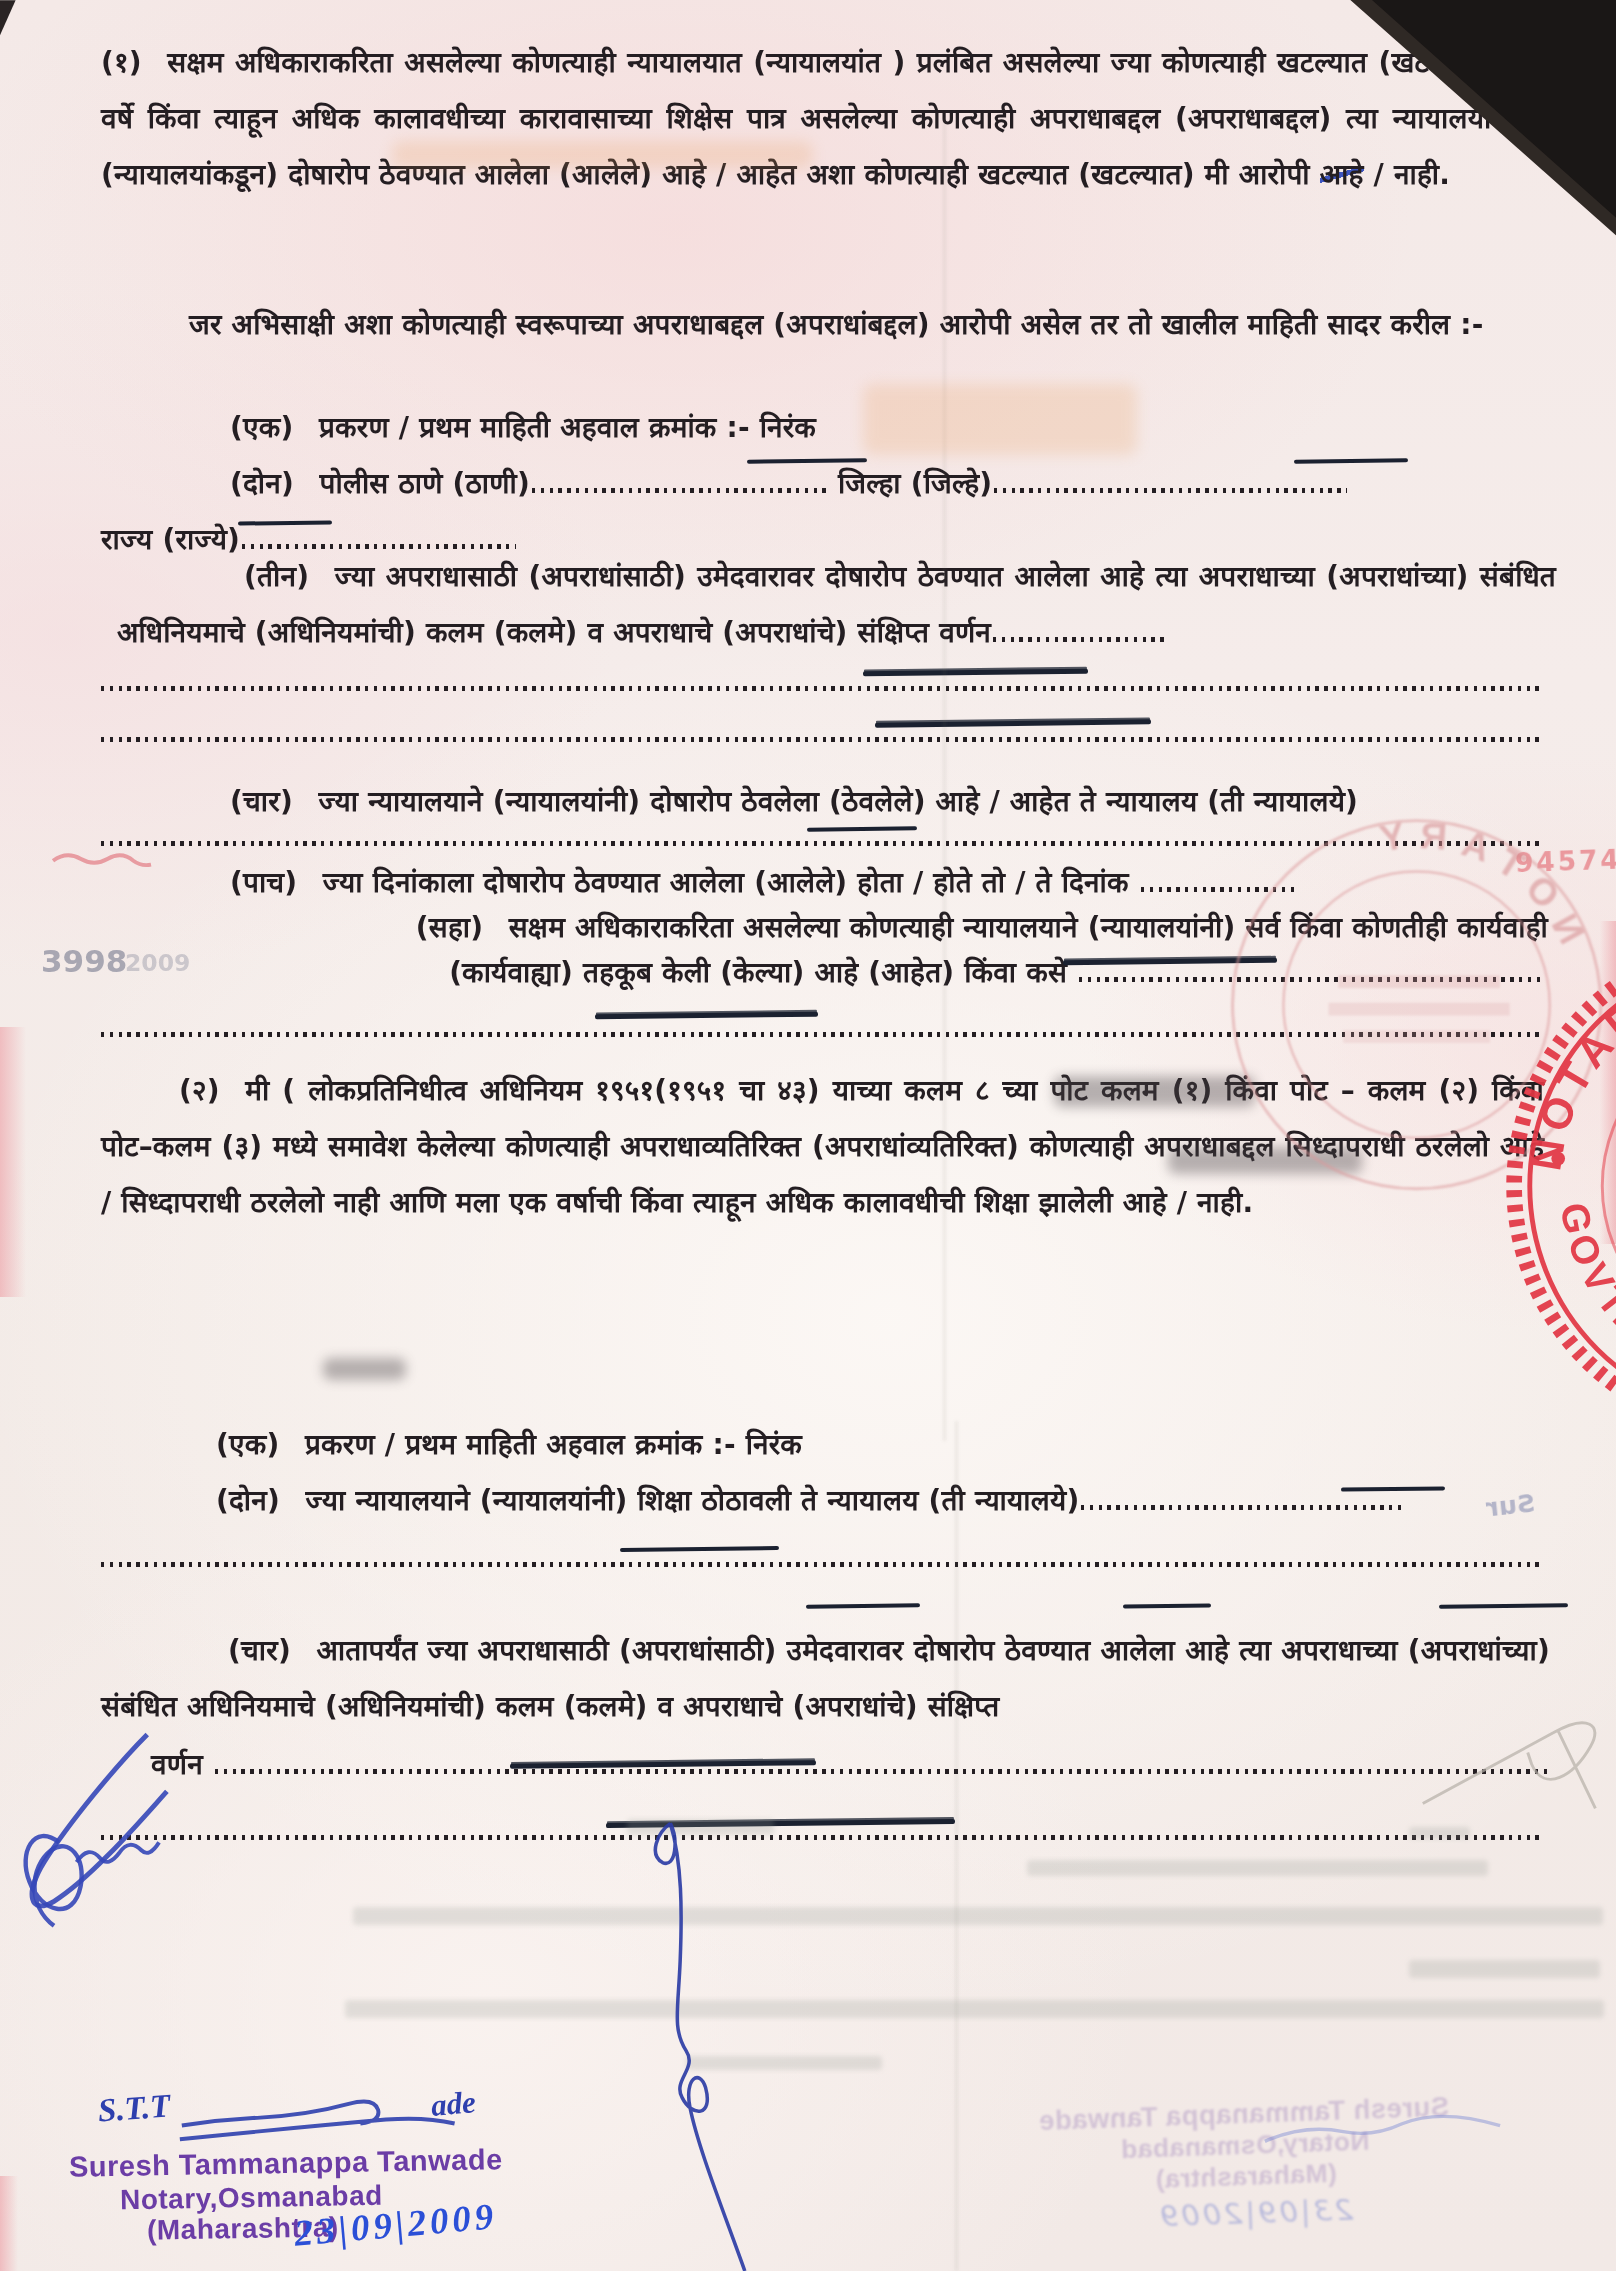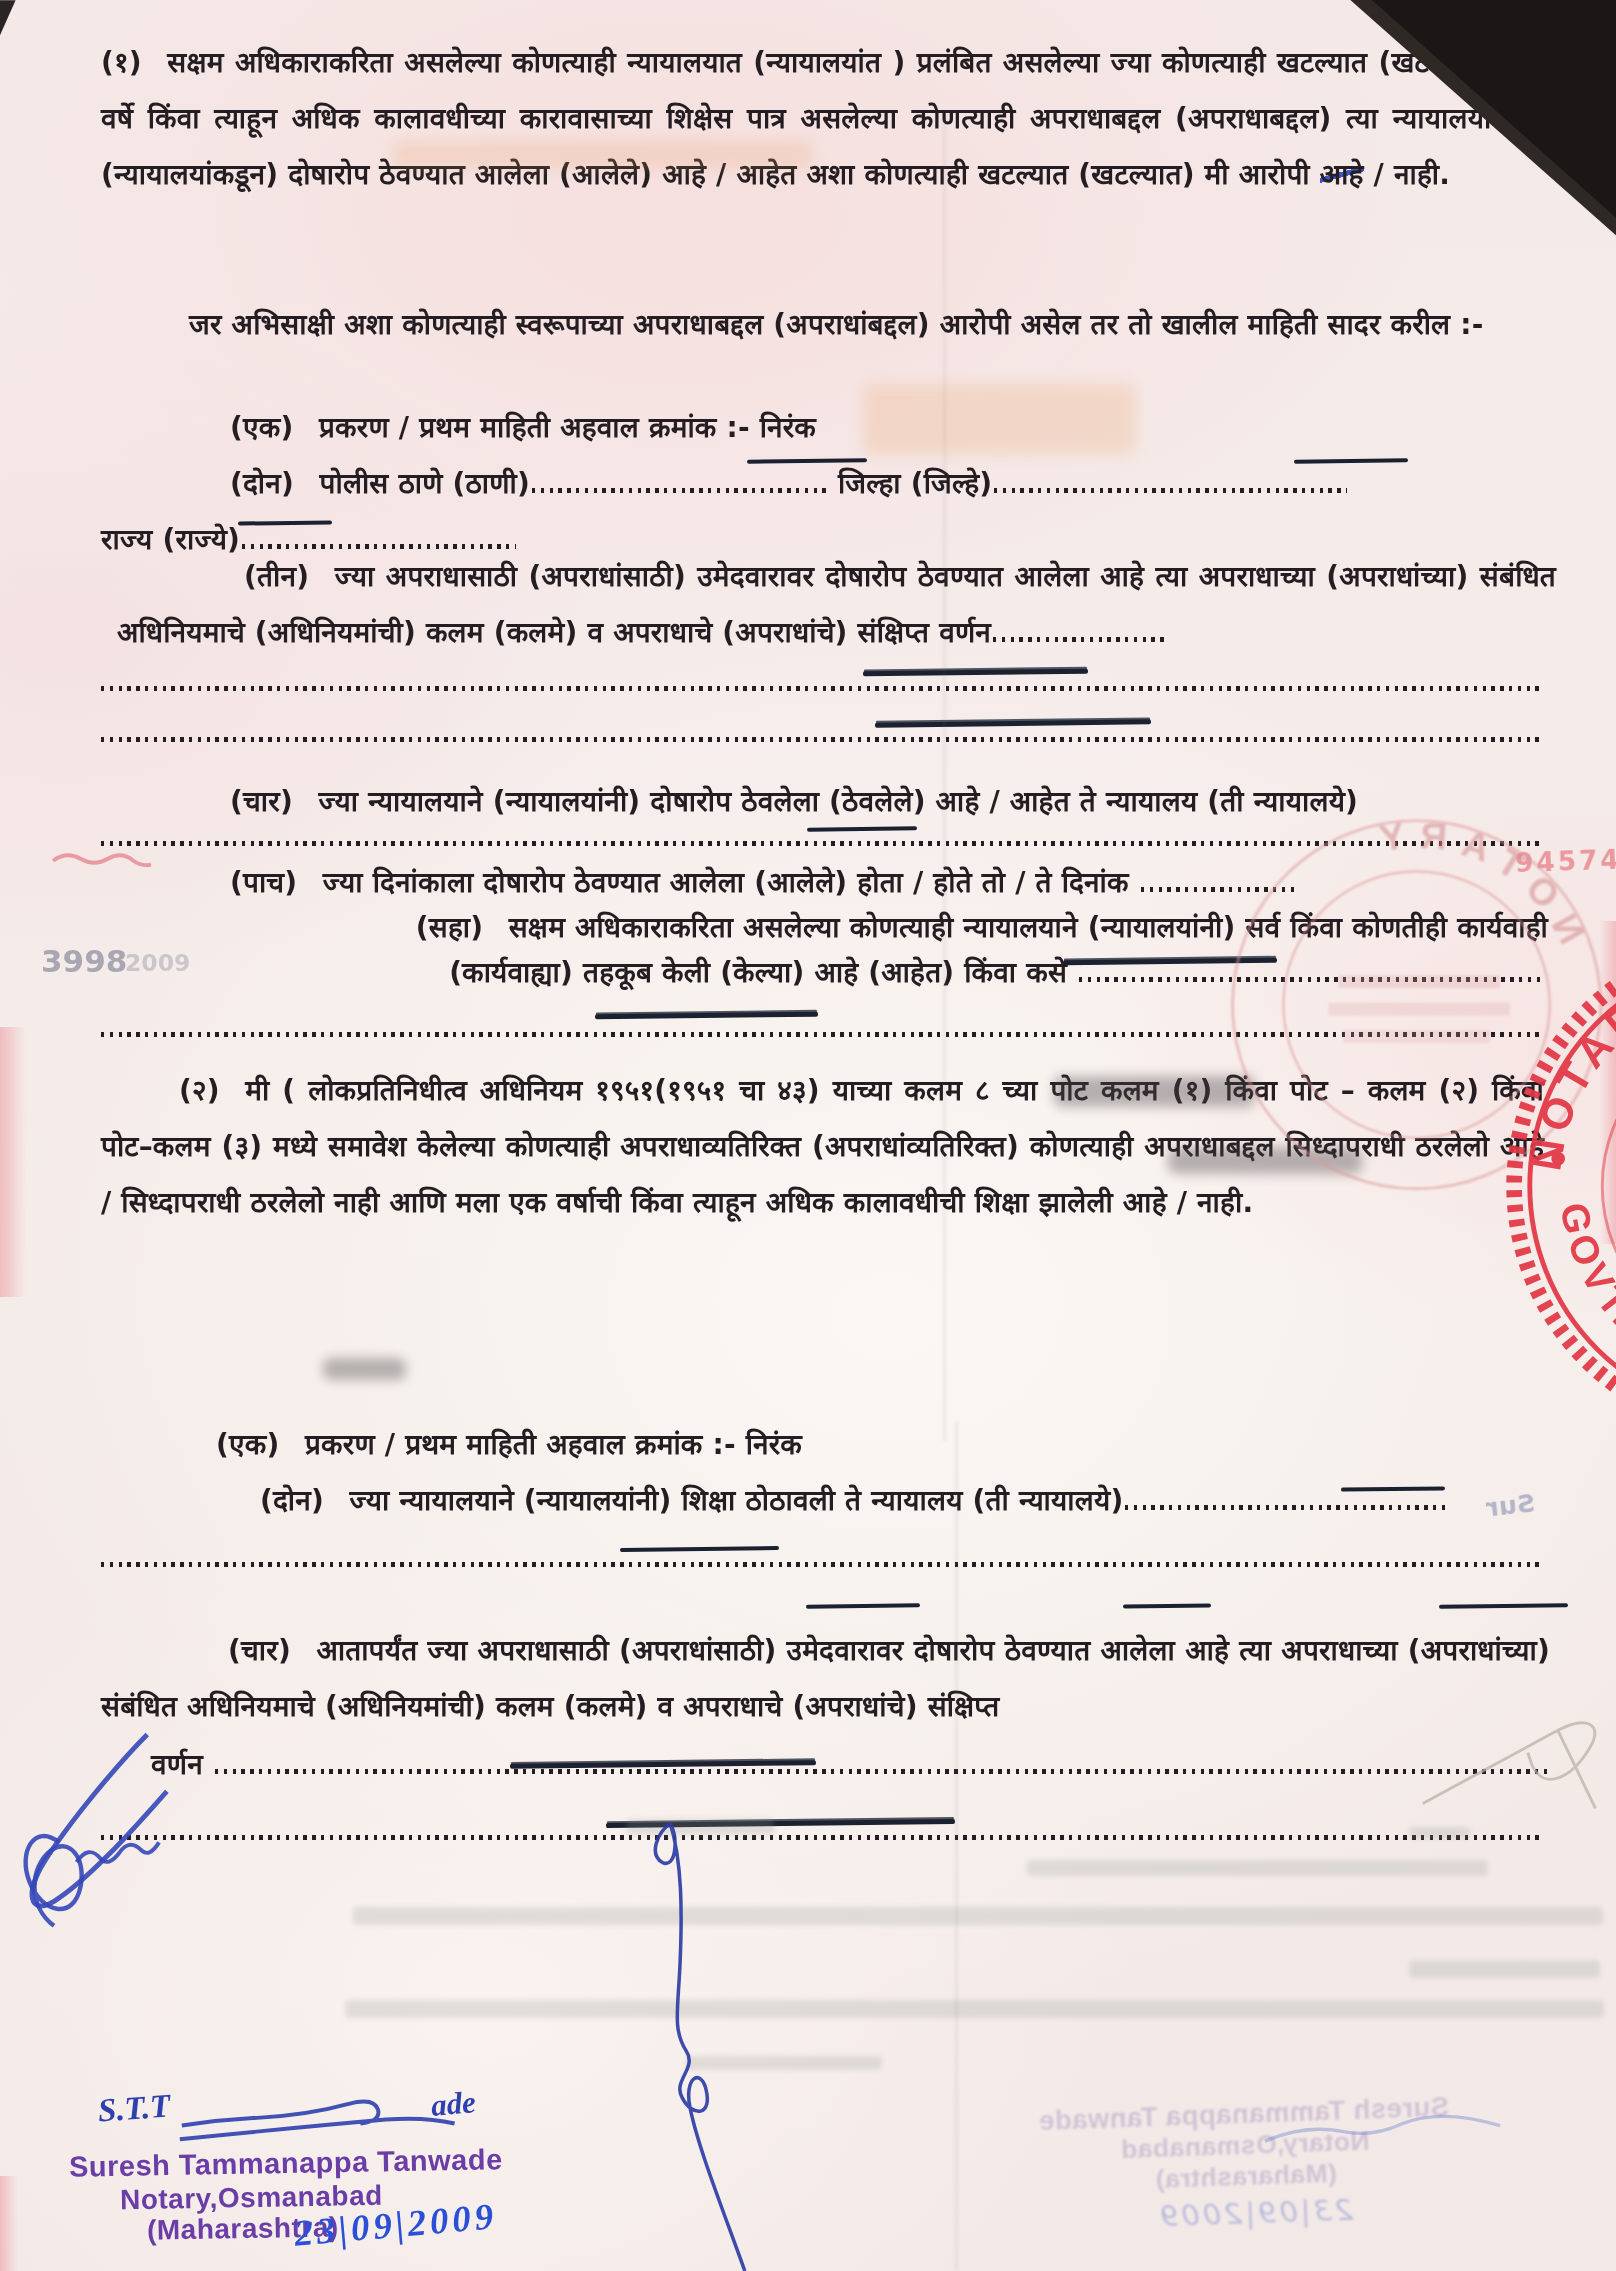--- a/index.html
+++ b/index.html
@@ -90,21 +90,21 @@
 
   <div class="abs para" style="left:101px;top:1063px;width:1443px;text-indent:78px;">
     <span class="lbl">(२)</span><span>मी ( लोकप्रतिनिधीत्व अधिनियम १९५१(१९५१ चा ४३) याच्या कलम ८ च्या पोट कलम (१) किंवा पोट – कलम (२) किंवा पोट–कलम (३) मध्ये समावेश केलेल्या कोणत्याही अपराधाव्यतिरिक्त (अपराधांव्यतिरिक्त) कोणत्याही अपराधाबद्दल सिध्दापराधी ठरलेलो आहे / सिध्दापराधी ठरलेलो नाही आणि मला एक वर्षाची किंवा त्याहून अधिक कालावधीची शिक्षा झालेली आहे / </span><span class="b">नाही.</span>
   </div>
 
 
   <div class="abs para" style="left:216px;top:1417px;width:1328px;text-align:left;">
     <span class="lbl">(एक)</span><span>प्रकरण / प्रथम माहिती अहवाल क्रमांक :- </span><span class="b">निरंक</span>
   </div>
 
-  <div class="abs para" style="left:216px;top:1473px;width:1333px;text-align:left;white-space:nowrap;margin-left:44px;">
+  <div class="abs para" style="left:216px;top:1473px;width:1333px;text-align:left;white-space:nowrap;">
     <span class="lbl">(दोन)</span><span>ज्या न्यायालयाने (न्यायालयांनी) शिक्षा ठोठावली ते न्यायालय (ती न्यायालये)</span><span class="dots" style="width:323px;"></span>
   </div>
 
   <div class="dotline" style="left:101px;top:1562px;width:1440px;"></div>
 
 
   <div class="abs para" style="left:101px;top:1623px;width:1449px;text-indent:127px;">
     <span class="lbl">(चार)</span><span>आतापर्यंत ज्या अपराधासाठी (अपराधांसाठी) उमेदवारावर  दोषारोप ठेवण्यात आलेला आहे त्या अपराधाच्या (अपराधांच्या) संबंधित अधिनियमाचे (अधिनियमांची) कलम (कलमे) व अपराधाचे (अपराधांचे) संक्षिप्त</span>
   </div>
 

